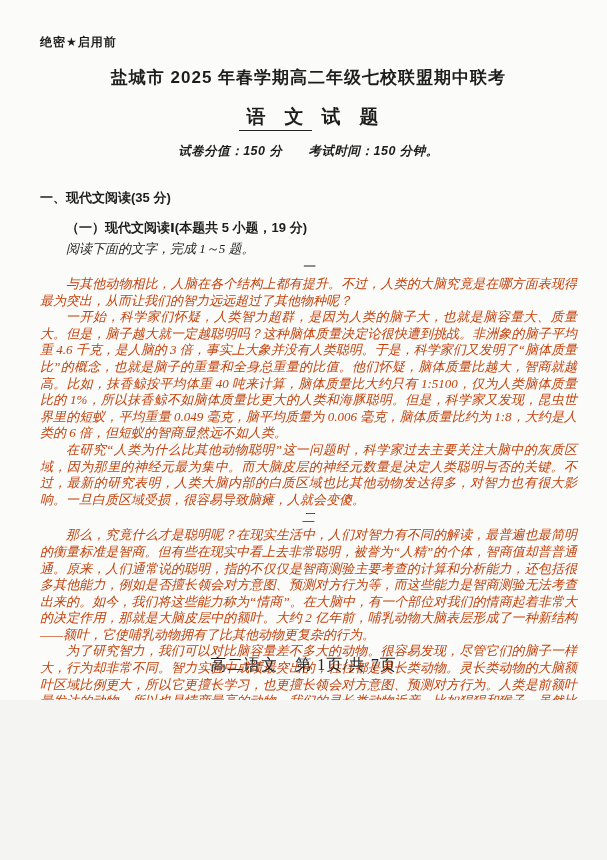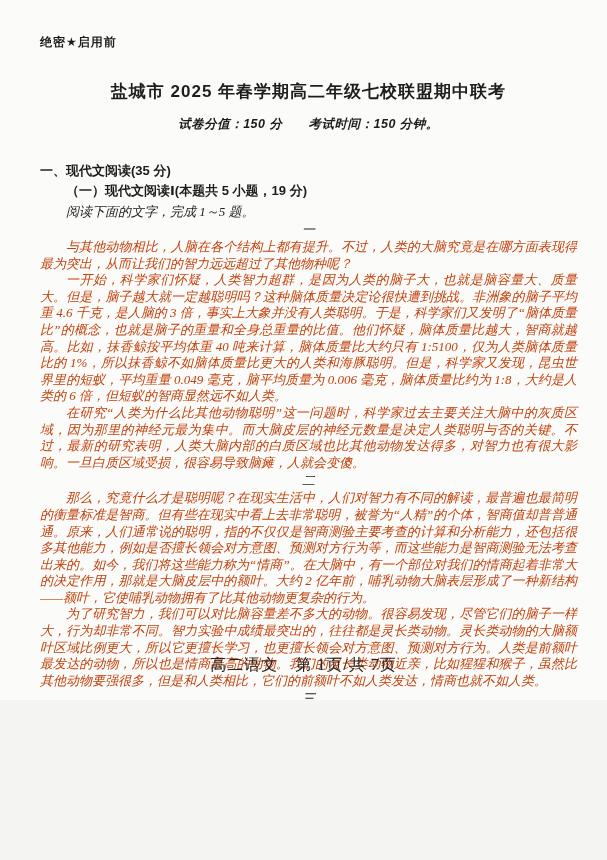--- a/index.html
+++ b/index.html
@@ -16,37 +16,37 @@
     padding: 34px 30px 0 40px;
     color: #1d1d1d;
     overflow: hidden;
   }
   .hei { font-family: "Liberation Sans", "DejaVu Sans", sans-serif; }
   .classification {
     font-size: 12px; font-weight: 700; letter-spacing: 1px;
   }
   .exam-title {
     text-align: center; font-weight: 700; font-size: 17px;
-    margin-top: 29px; letter-spacing: 1px;
+    margin-top: 15px; letter-spacing: 1px;
   }
   .subject-title {
     text-align: center; font-weight: 700; font-size: 19px;
     margin-top: 15px;
   }
   .subject-title .u {
     border-bottom: 1.5px solid #222;
     padding: 0 8px 3px 8px;
   }
   .subject-title .rest { padding-left: 10px; }
   .meta-line {
     text-align: center; font-weight: 700; font-size: 12.5px;
     margin-top: 13px; letter-spacing: 0.5px; font-style: italic;
   }
   .sec-h1 { font-weight: 700; font-size: 13px; margin-top: 29px; }
-  .sec-h2 { font-weight: 700; font-size: 13px; margin-top: 2px; text-indent: 2em; }
+  .sec-h2 { font-weight: 700; font-size: 13px; margin-top: 12px; text-indent: 2em; }
   .kai { font-style: italic; } 
   .instruction { font-size: 13px; margin-top: 3px; text-indent: 2em; line-height: 17px; }
   .passage p.para {
     margin: 0; font-size: 13px; line-height: 16.6px;
     text-align: justify; text-indent: 2em;
     color: #c2410c;
   }
   .passage p.part-label {
     margin: 1px 0; font-size: 13px; line-height: 17px;
     text-align: center;
@@ -59,20 +59,23 @@
 </style>
 </head>
 <body>
 
 <div class="page">
 
   <div class="classification hei">绝密★启用前</div>
 
   <div class="exam-title hei">盐城市 2025 年春学期高二年级七校联盟期中联考</div>
 
+  <div class="subject-title hei">
+    <span class="u">语　文</span><span class="rest">试　题</span>
+  </div>
 
   <div class="meta-line hei">试卷分值：150 分　　考试时间：150 分钟。</div>
 
   <div class="sec-h1 hei">一、现代文阅读(35 分)</div>
 
   <div class="sec-h2 hei">（一）现代文阅读Ⅰ(本题共 5 小题，19 分)</div>
 
   <div class="instruction kai">阅读下面的文字，完成 1～5 题。</div>
 
   <div class="passage kai">

